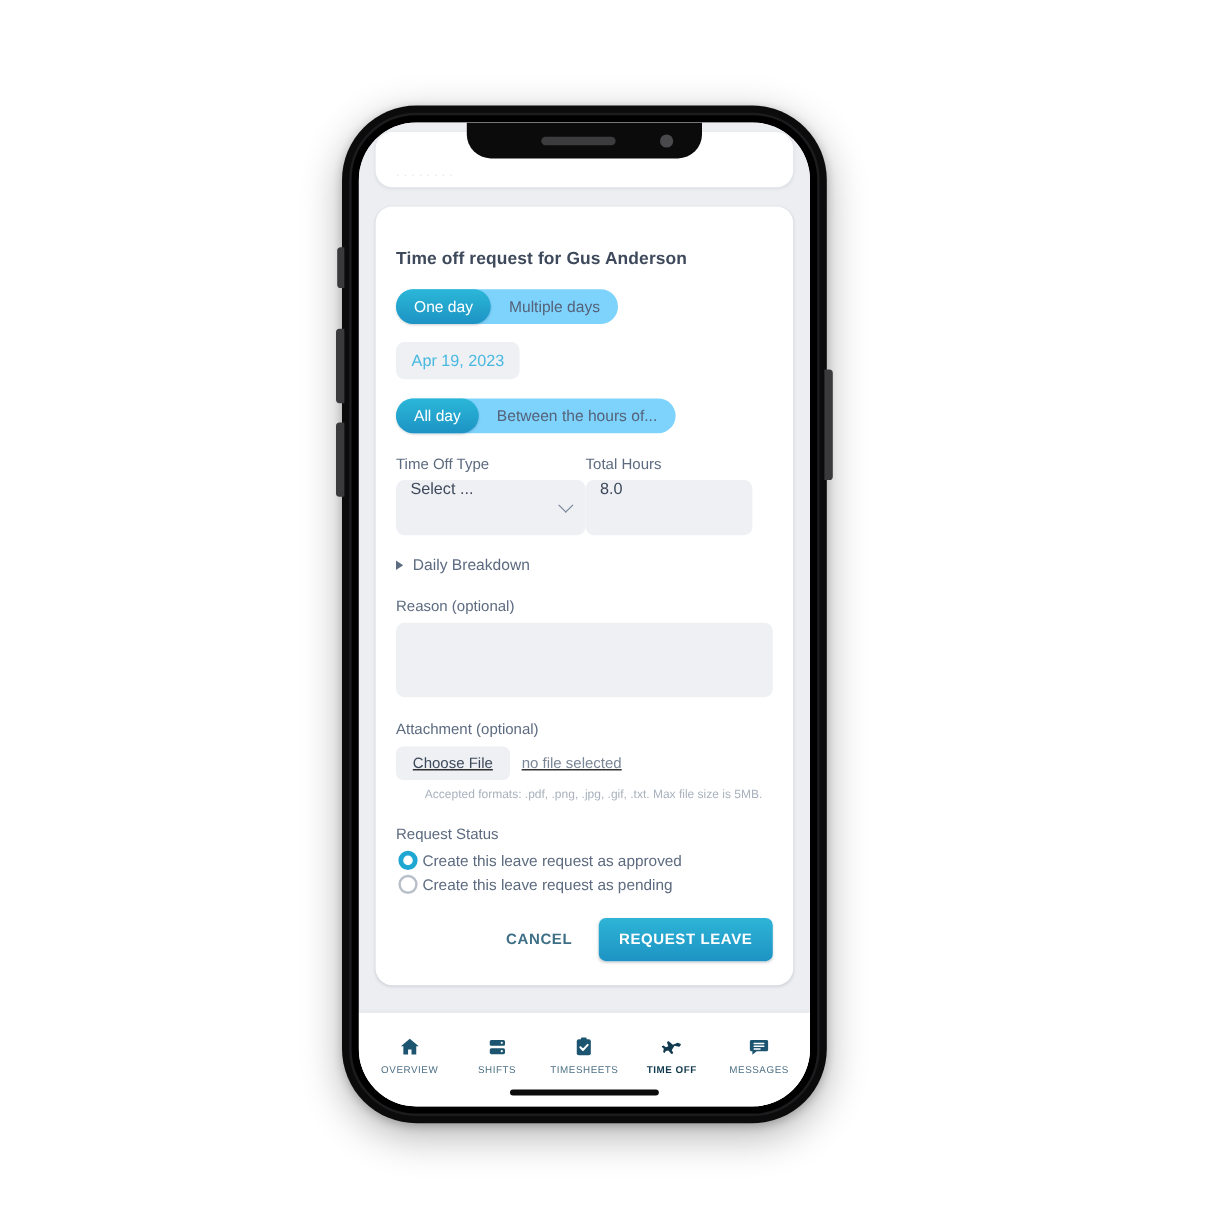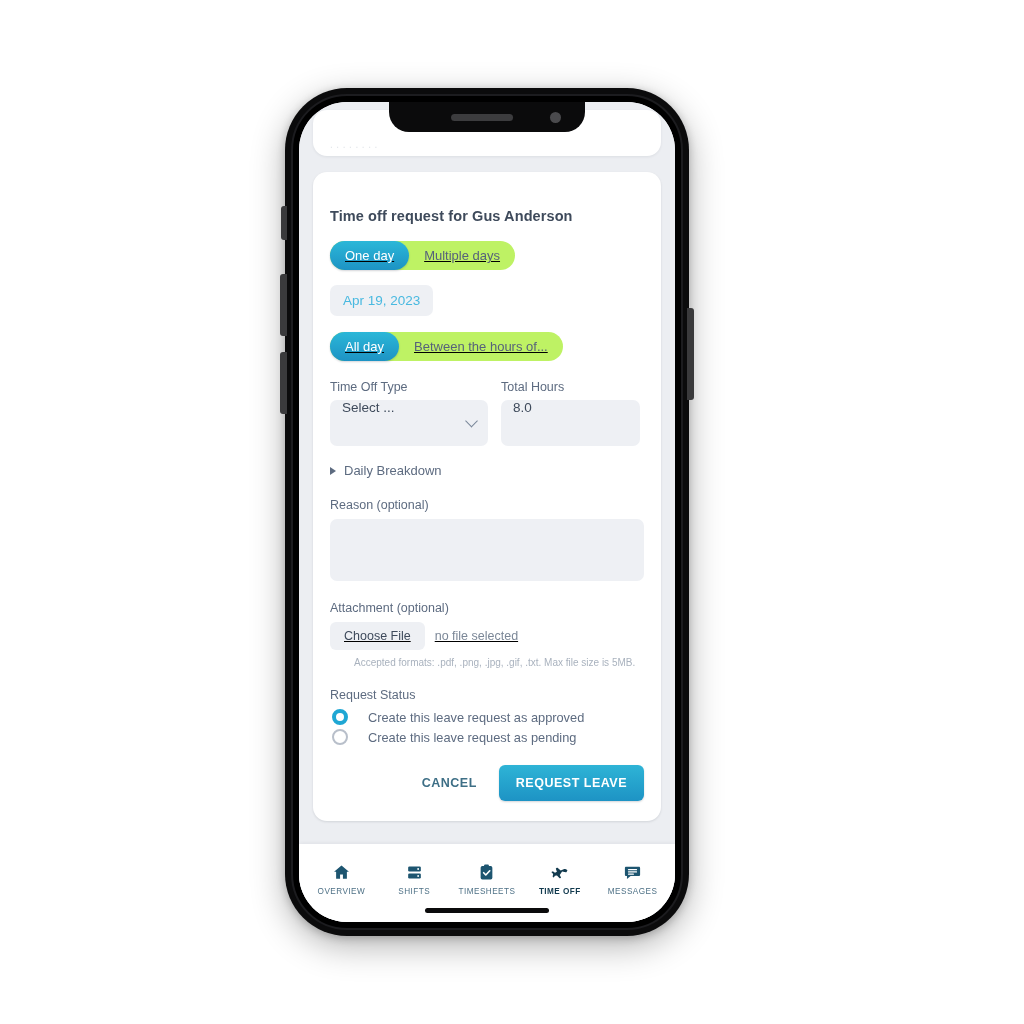--- a/index.html
+++ b/index.html
@@ -127,25 +127,24 @@
     font-weight: 700;
     color: #3e4a5b;
     letter-spacing: .1px;
     margin-bottom: 17px;
   }
 
   
   .seg {
     display: inline-flex;
     align-items: center;
-    background: #bef264;
+    background: #7dd3fc;
     border-radius: 999px;
     padding: 0;
     margin-bottom: 15px;
-    text-decoration: underline;
   }
   .seg-opt {
     font-size: 13px;
     color: #56627a;
     padding: 7px 15px;
     border-radius: 999px;
     white-space: nowrap;
   }
   .seg-opt.active {
     background: linear-gradient(180deg, #2bb7d8 0%, #1d93c4 100%);
@@ -158,21 +157,20 @@
     background: #eef0f4;
     border-radius: 7px;
     color: #49b9e0;
     font-size: 13.5px;
     padding: 8px 13px;
     margin-bottom: 16px;
   }
 
   .field-row {
     display: flex;
-    gap: 13px;
     margin-top: 4px;
   }
   .field { display: flex; flex-direction: column; }
   .field.type { width: 158px; }
   .field.hours { width: 139px; }
 
   .field-label {
     font-size: 12.5px;
     color: #5d6b80;
     margin-bottom: 6px;
@@ -246,21 +244,21 @@
     margin-top: 7px;
     font-size: 10px;
     color: #a9b2be;
     margin-left: 24px;
   }
 
   .radio-group { margin-top: 7px; }
   .radio-row {
     display: flex;
     align-items: center;
-    gap: 20px;
+    gap: 4px;
     margin-bottom: 4px;
   }
   .radio {
     width: 16px; height: 16px;
     border-radius: 50%;
     border: 2px solid #b8bfca;
     background: #fff;
     flex: 0 0 auto;
     margin-left: 2px;
   }

